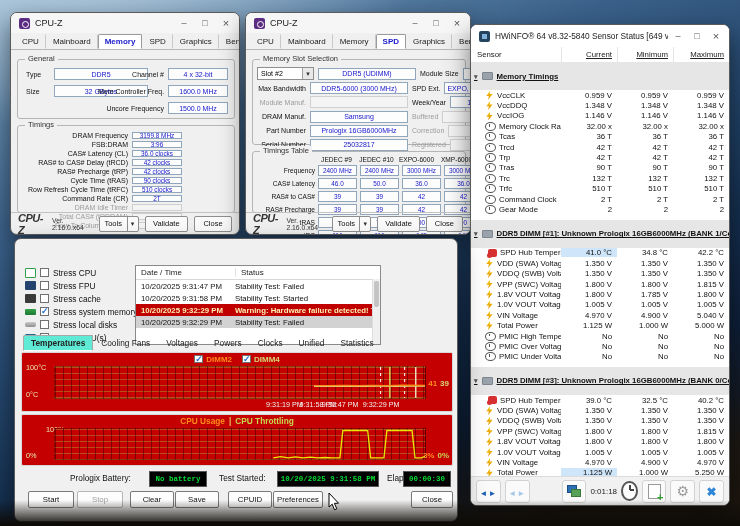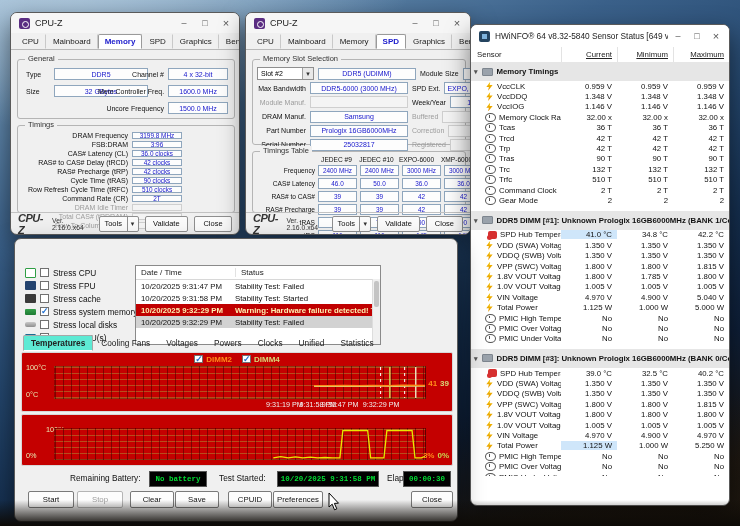--- a/index.html
+++ b/index.html
@@ -58,21 +58,21 @@
   .trow .tlabel{width:58px;flex:0 0 58px;}
   .tcell{width:37px;flex:0 0 37px;height:9px;}
 
   
   .hw-icon{width:11px;height:11px;border-radius:2px;background:#24435f;position:relative;flex:0 0 11px;}
   .hw-icon::after{content:"";position:absolute;inset:3px;background:#7fb3dc;}
   .hcols{display:flex;align-items:center;height:15px;border-bottom:1px solid #d5d5d5;font-size:7.8px;color:#222;}
   .hcols .c0{flex:1;padding-left:6px;}
   .hcols .cN{width:56px;text-align:right;padding-right:5px;border-left:1px solid #e3e3e3;height:100%;display:flex;align-items:center;justify-content:flex-end;box-sizing:border-box;text-decoration:underline;}
   .hlist{position:absolute;left:0;right:0;top:37px;bottom:29px;background:#fff;overflow:hidden;}
-  .hsec-head{display:flex;align-items:center;height:19px;background:#e6e6e6;font-size:7.8px;font-weight:bold;color:#111;gap:4px;padding-left:3px;white-space:nowrap;overflow:hidden;}
+  .hsec-head{display:flex;align-items:center;height:28px;background:#e6e6e6;font-size:7.8px;font-weight:bold;color:#111;gap:4px;padding-left:3px;white-space:nowrap;overflow:hidden;text-decoration:underline;}
   .chev::before{content:"\25BE";font-size:7px;color:#555;}
   .ric{width:9px;height:9px;position:relative;flex:0 0 9px;}
   .ric.mem{width:9px;height:6px;background:#9aa2ab;border-radius:1px;border:1px solid #7d858e;flex:0 0 9px;}
   .ric.bolt{background:linear-gradient(#f7c600,#e08f00);clip-path:polygon(58% 0,15% 58%,43% 58%,34% 100%,85% 38%,52% 38%);}
   .ric.clock{width:7px;height:7px;border:1px solid #555;border-radius:50%;}
   .ric.clock::after{content:"";position:absolute;left:2.5px;top:1px;width:1px;height:2.8px;background:#555;}
   .ric.thermo{width:3px;height:8px;background:#d63030;border-radius:2px;margin-left:3px;}
   .ric.thermo::after{content:"";position:absolute;left:-1px;bottom:-1px;width:5px;height:5px;background:#d63030;border-radius:50%;}
   .hrow{display:flex;align-items:center;height:10.4px;font-size:7.8px;color:#111;padding-left:14px;}
   .hname{flex:1;white-space:nowrap;overflow:hidden;margin-left:3px;}
@@ -850,20 +850,42 @@
           <div class="hrow">
             <span class="ric clock"></span>
             <span class="hname">PMIC Under Voltage</span>
             <span class="hval">No</span>
             <span class="hval">No</span>
             <span class="hval">No</span>
           </div>
 
       </div>
     </div>
+    <div class="hw-toolbar">
+      <span class="tbtn">
+          <span class="arr"></span>
+        </span>
+      <span class="tbtn">
+          <span class="arr dim"></span>
+        </span>
+      <span class="tbtn" style="margin-left:28px;">
+          <span class="neticon"></span>
+        </span>
+      <span class="hw-time">0:01:18</span>
+      <span class="clockbig"></span>
+      <span class="tbtn">
+          <span class="pageicon"></span>
+        </span>
+      <span class="tbtn">
+          <span class="gearicon"></span>
+        </span>
+      <span class="tbtn">
+          <span class="xicon"></span>
+        </span>
+    </div>
   </div>
 
   <div class="window" style="left:14px;top:238px;width:442px;height:282px;">
 
     <div style="position:absolute;left:10px;top:27px;display:flex;flex-direction:column;">
 
         <div class="srow">
           <span class="sic cpu"></span>
           <span class="cb"></span>
           <span class="slabel">Stress CPU</span>
@@ -978,37 +1000,42 @@
       </div>
       <div class="xlabs" style="bottom:1px;">
         <span class="xlab">9:31:19 PM</span>
           <span class="xlab">9:31:58 PM</span>
           <span class="xlab">9:31:47 PM</span>
           <span class="xlab">9:32:29 PM</span>
       </div>
     </div>
 
     <div class="chart" style="top:175px;height:50px;">
+      <div class="charttitle">
+        <span style="color:#ff8c1a;">CPU Usage</span>
+        <span style="color:#e8c860;">|</span>
+        <span style="color:#c8d850;">CPU Throttling</span>
+      </div>
       <span class="ylab" style="top:10px;margin-left:20px;">100%</span>
       <span class="ylab" style="top:36px;">0%</span>
       <div class="plotwrap" style="top:13px;height:32px;">
         <div class="plot">
           <svg viewBox="0 0 100 100" preserveAspectRatio="none">
             <polyline class="l-usage" points="59,96 61,92 63,96 65,93 67,96 69,94 71,96 73,95 75,96 77,96 77.8,5 84.5,5 85.3,96 88.9,96 89.7,5 96.5,5 97.3,96 99,96 100,91"></polyline>
           </svg>
         </div>
       </div>
       <div class="rv" style="right:3px;top:36px;">
         <span style="color: rgb(255, 140, 26);">3%</span>
           <span style="color: rgb(200, 216, 80);">0%</span>
       </div>
     </div>
 
     <div class="statusrow">
-      <span class="stlabel" style="left:55px;">Remaining Battery:</span>
+      <span class="stlabel" style="left:55px;">Prologix Battery:</span>
       <span class="lcd" style="left:134px;width:56px;">
           <span>No battery</span>
         </span>
       <span class="stlabel" style="left:204px;">Test Started:</span>
       <span class="lcd" style="left:262px;width:100px;">
           <span>10/20/2025 9:31:58 PM</span>
         </span>
       <span class="stlabel" style="left:372px;">Elapsed Time:</span>
 
     </div>

